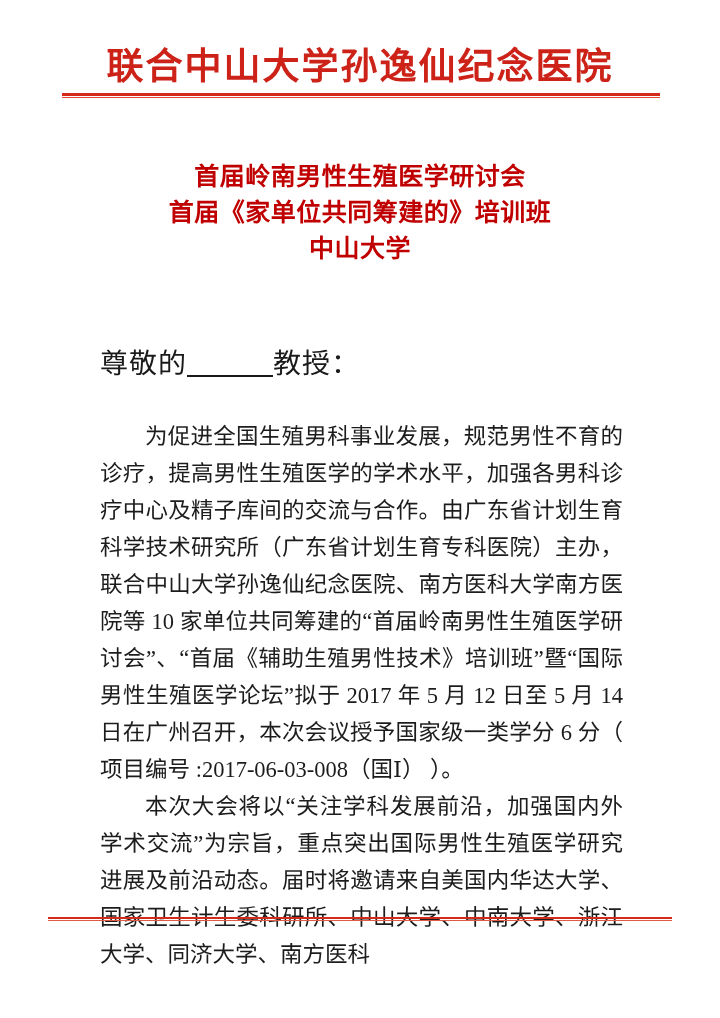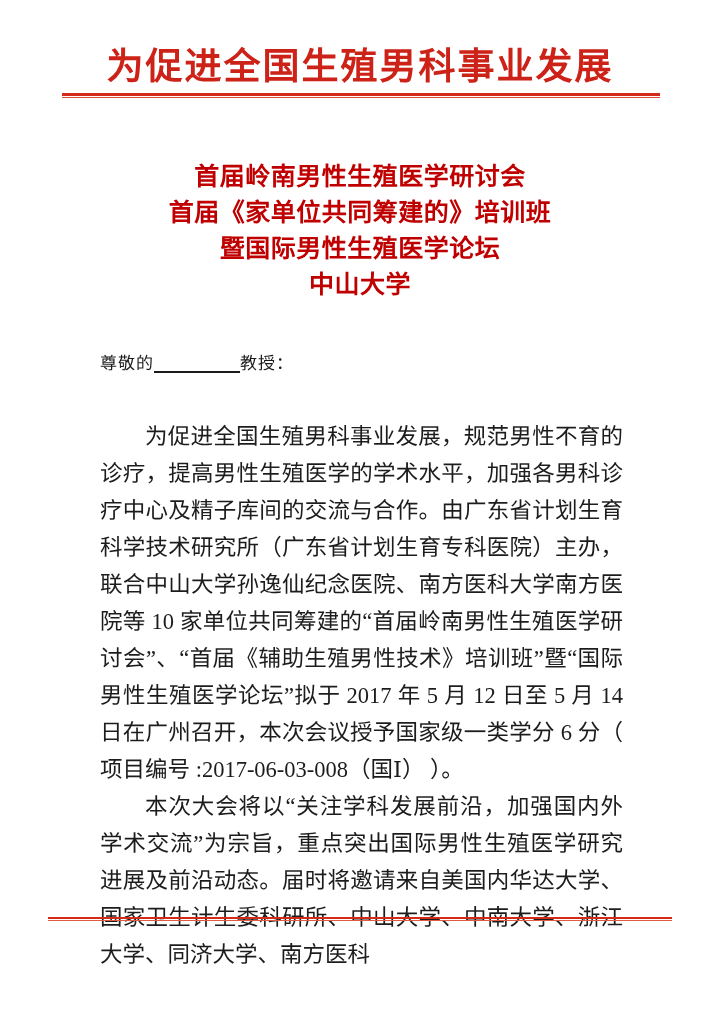--- a/index.html
+++ b/index.html
@@ -83,21 +83,21 @@
     letter-spacing: 0.5px;
     white-space: nowrap;
   }
 
   
   .salutation {
     position: absolute;
     top: 348px;
     left: 100px;
     font-family: "Liberation Serif", "DejaVu Serif", serif;
-    font-size: 17px;
+    font-size: 28px;
     color: #1a1a1a;
     letter-spacing: 1px;
     line-height: 32px;
     white-space: nowrap;
   }
   .blank-line {
     display: inline-block;
     border-bottom: 2px solid #1a1a1a;
     width: 86px;
     vertical-align: -4px;
@@ -147,32 +147,31 @@
     height: 1px;
     background: #e25a44;
   }
 </style>
 </head>
 <body>
 
 <div class="page">
 
   <div class="masthead">
-    <div class="masthead-title">为促进全国生殖男科事业发展</div>
+    <div class="masthead-title">联合中山大学孙逸仙纪念医院</div>
   </div>
 
   <div class="rule-top">
     <div class="thick"></div>
     <div class="thin"></div>
   </div>
 
   <div class="title-block">
     <div class="title-line">首届岭南男性生殖医学研讨会</div>
     <div class="title-line">首届《家单位共同筹建的》培训班</div>
-    <div class="title-line">暨国际男性生殖医学论坛</div>
     <div class="title-line">中山大学</div>
   </div>
 
   <div class="salutation">
     <span>尊敬的</span><span class="blank-line"></span><span>教授：</span>
   </div>
 
   <div class="body-text">
     <p>为促进全国生殖男科事业发展，规范男性不育的诊疗，提高男性生殖医学的学术水平，加强各男科诊疗中心及精子库间的交流与合作。由广东省计划生育科学技术研究所（广东省计划生育专科医院）主办，联合中山大学孙逸仙纪念医院、南方医科大学南方医院等 10 家单位共同筹建的“首届岭南男性生殖医学研讨会”、“首届《辅助生殖男性技术》培训班”暨“国际男性生殖医学论坛”拟于 2017 年 5 月 12 日至 5 月 14 日在广州召开，本次会议授予国家级一类学分 6 分（ 项目编号 :2017-06-03-008（国Ⅰ） ）。</p>
     <p>本次大会将以“关注学科发展前沿，加强国内外学术交流”为宗旨，重点突出国际男性生殖医学研究进展及前沿动态。届时将邀请来自美国内华达大学、国家卫生计生委科研所、中山大学、中南大学、浙江大学、同济大学、南方医科</p>

